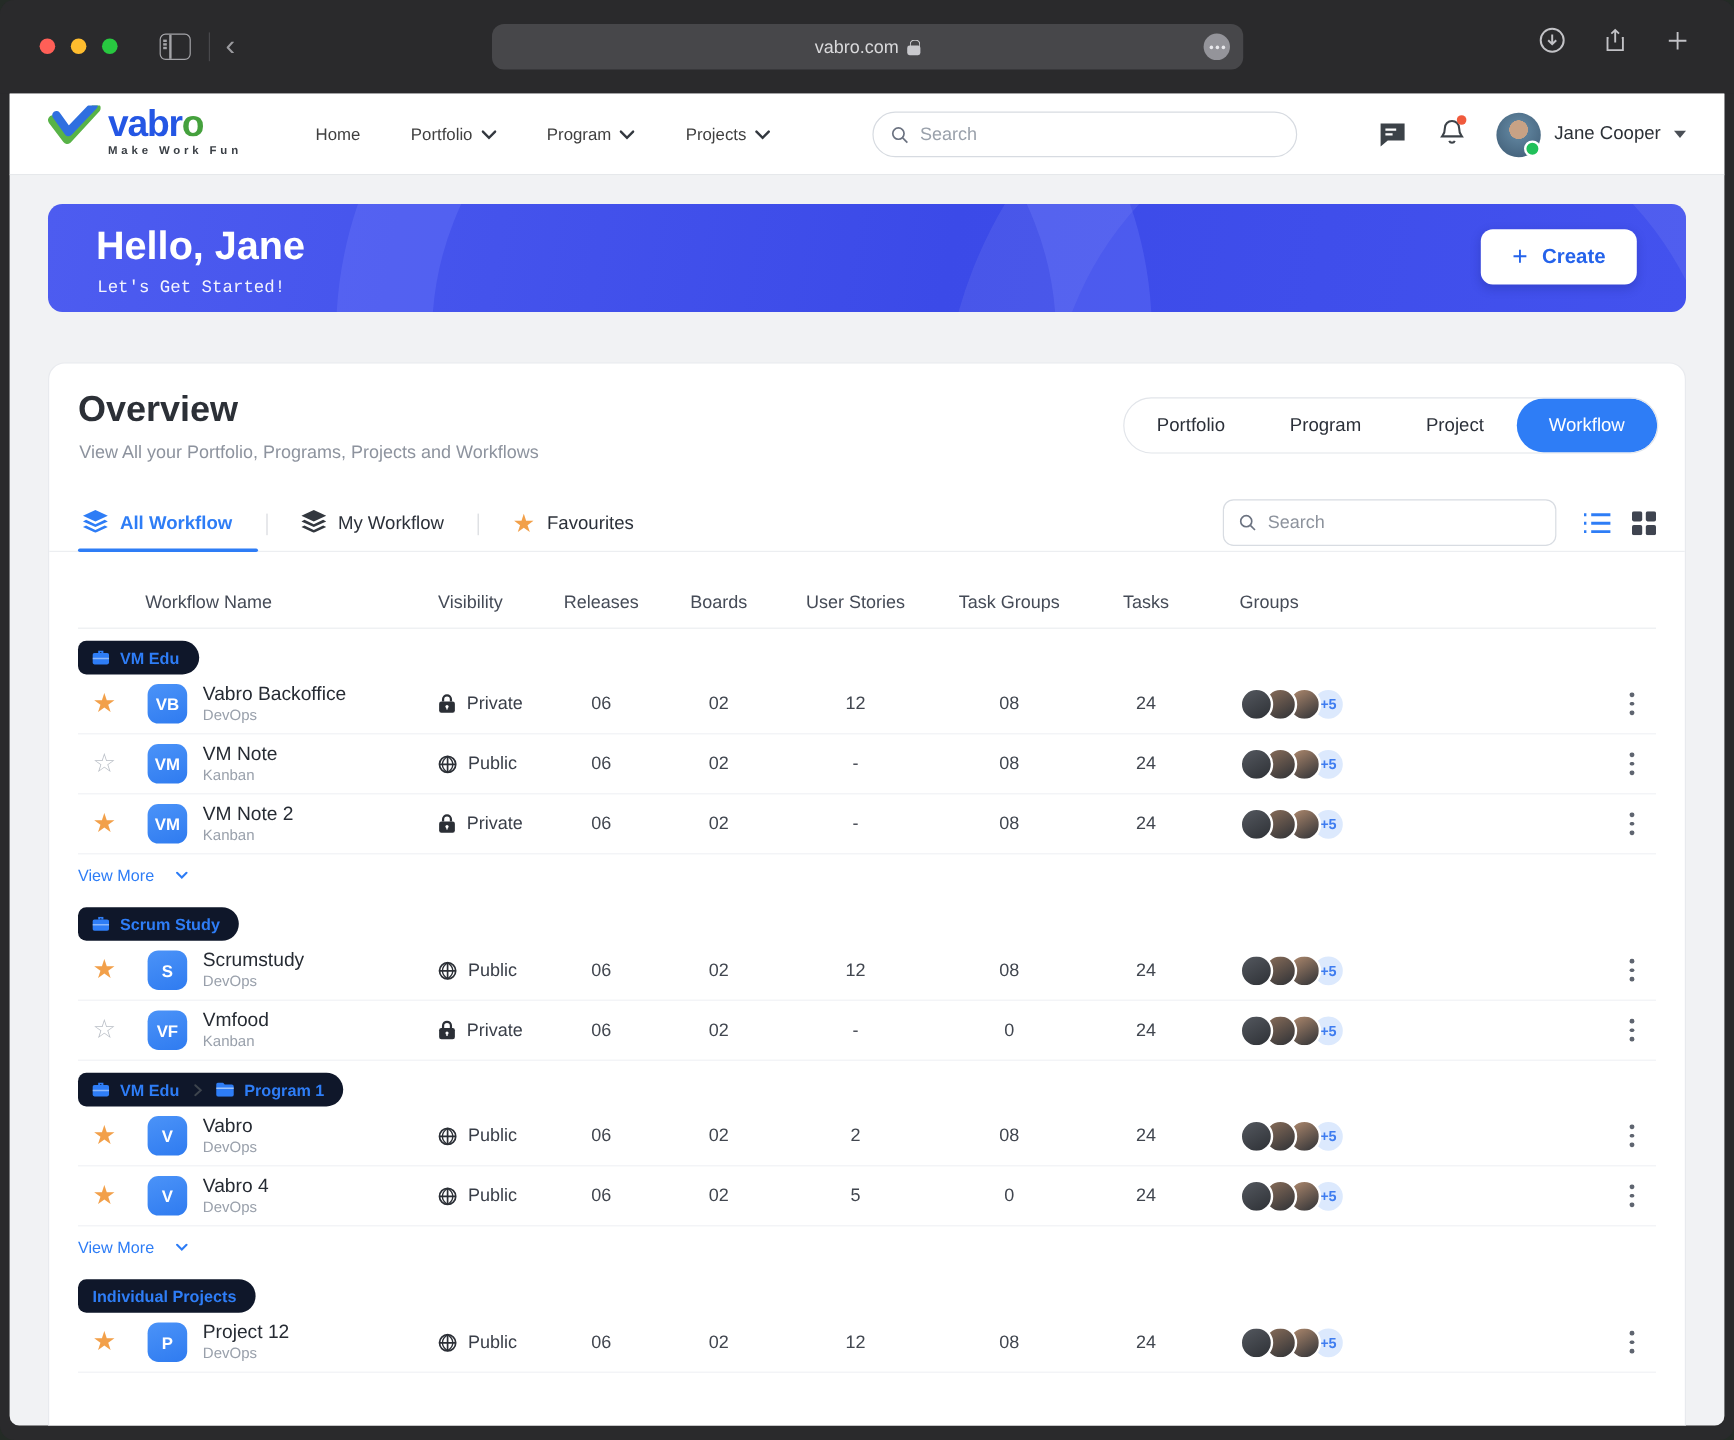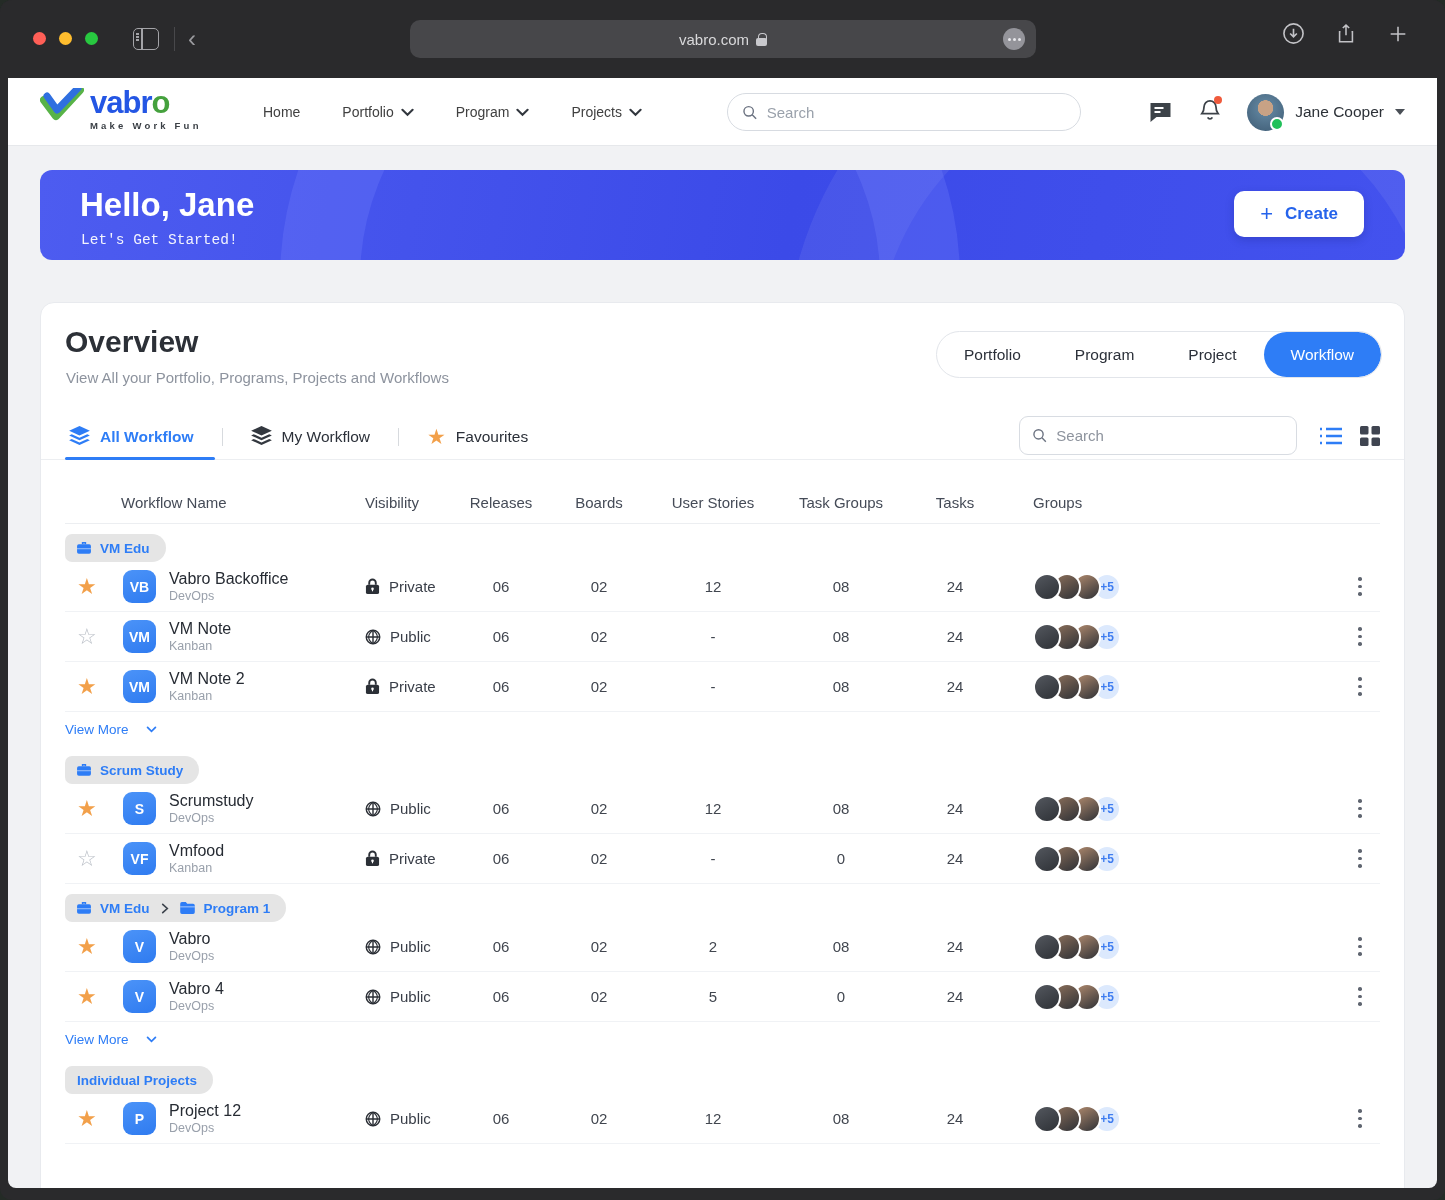--- a/index.html
+++ b/index.html
@@ -93,21 +93,21 @@
   
   .thead { position:absolute; left:24px; right:24px; top:178px; height:42px; display:grid; align-items:center;
            grid-template-columns:56px 244px 88px 96px 100px 128px 128px 100px 1fr 40px; }
   .thead div { font-size:15px; color:#454b57; font-weight:500; }
   .th-center { text-align:center; }
   .th-members { padding-left:28px; }
   .thead-hairline { position:absolute; left:24px; right:24px; top:220px; height:1px; background:#eceef1; }
   .tbody { position:absolute; left:24px; right:24px; top:221px; }
 
   .group-chip-row { margin-top:10px; height:28px; display:flex; }
-  .group-chip { display:inline-flex; align-items:center; gap:9px; padding:0 16px 0 12px; background:#e5e5e5; border-radius:8px 16px 16px 8px;
+  .group-chip { display:inline-flex; align-items:center; gap:9px; padding:0 16px 0 12px; background:#0f172a; border-radius:8px 16px 16px 8px;
                 font-size:13.5px; color:#2e7df6; font-weight:600; cursor:pointer; }
 
   .trow { height:50px; display:grid; align-items:center; grid-template-columns:56px 244px 88px 96px 100px 128px 128px 100px 1fr 40px;
           border-bottom:1px solid #f0f2f5; }
   .star-cell { padding-left:12px; }
   .star { font-size:22px; cursor:pointer; line-height:22px; }
   .star.on { color:#f2a04a; }
   .star.off { color:#b9bec6; }
   .name-cell { display:flex; align-items:center; gap:13px; padding-left:2px; }
   .tile { width:33px; height:33px; border-radius:9px; background:linear-gradient(160deg,#4b93f8,#2f7bf0);

